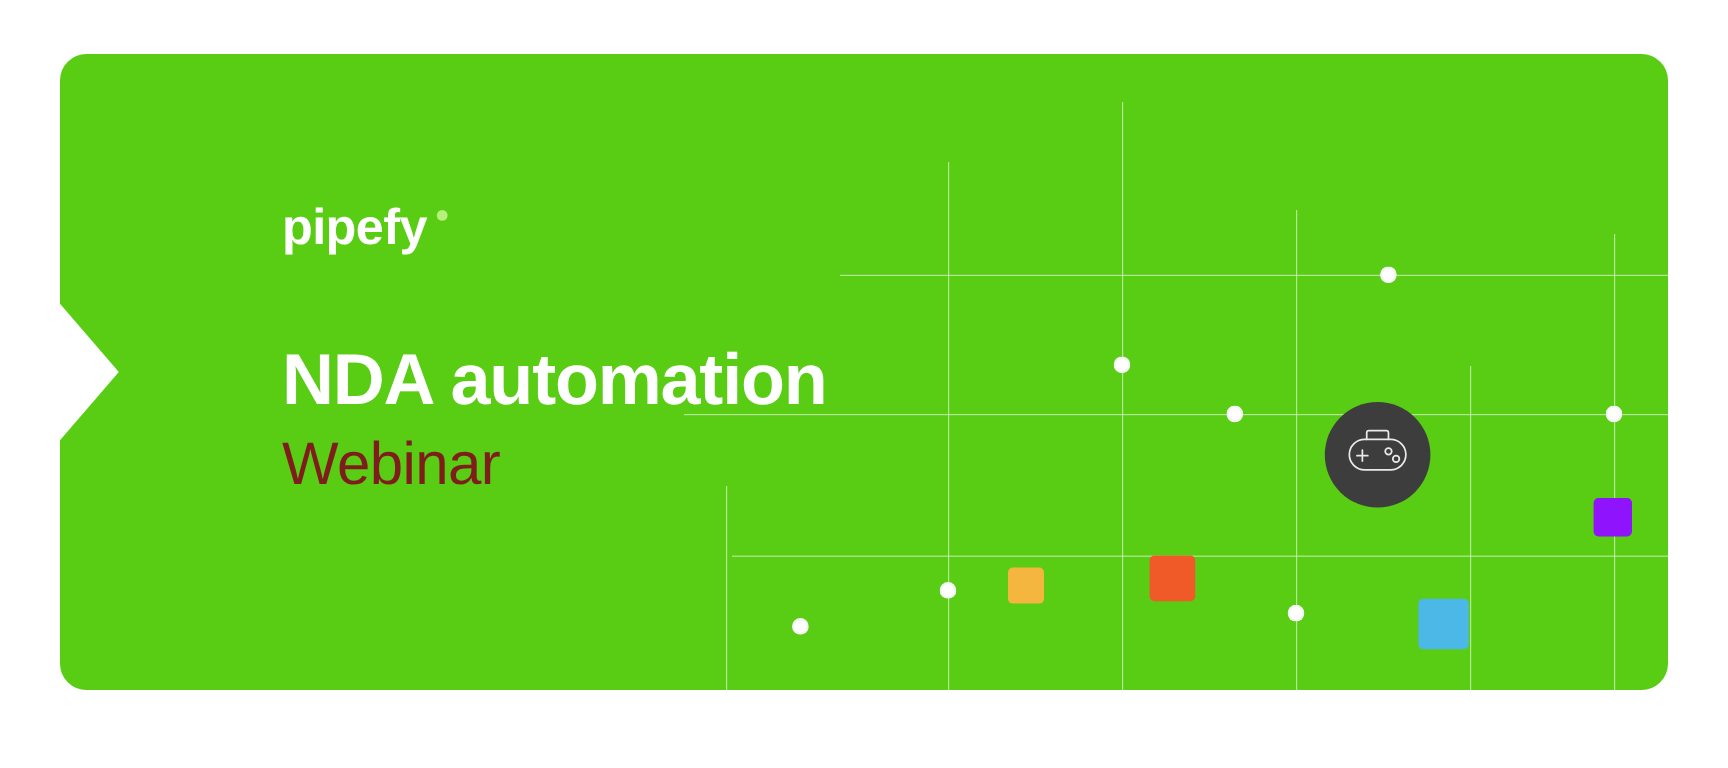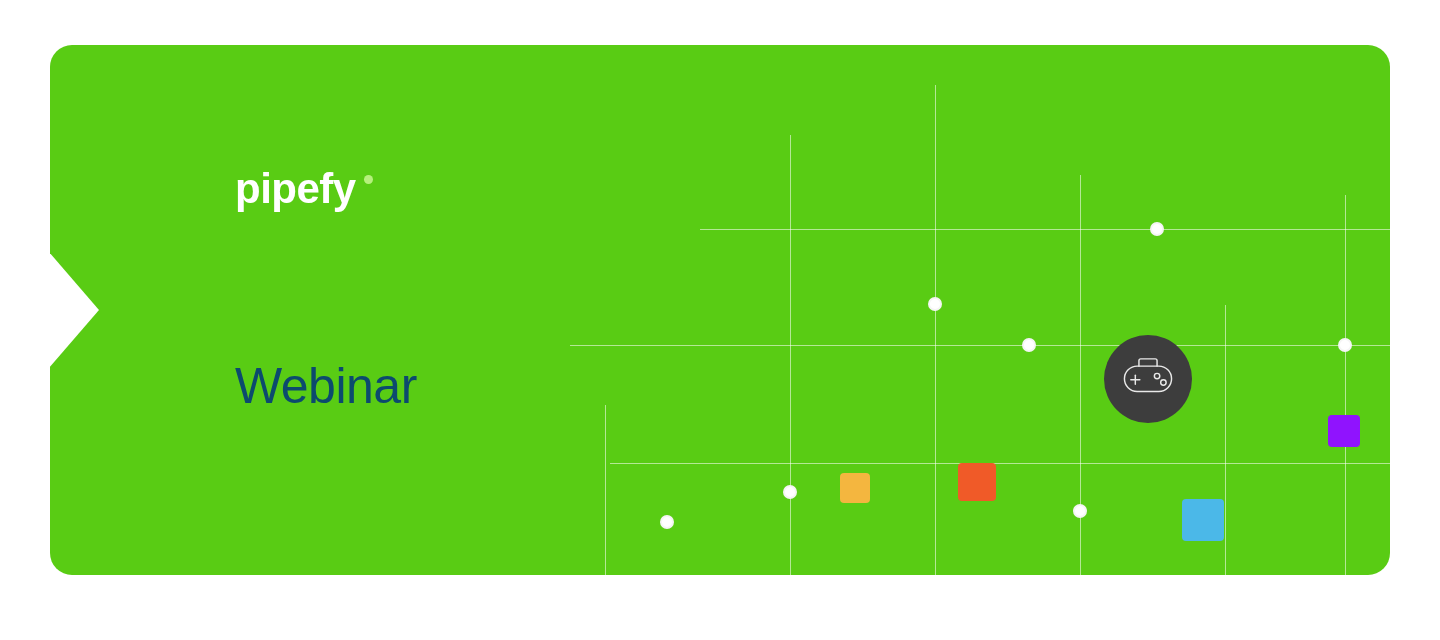--- a/index.html
+++ b/index.html
@@ -57,21 +57,21 @@
     color: #ffffff;
     font-size: 60px;
     font-weight: 700;
     letter-spacing: -1px;
     line-height: 1.05;
   }
   .subtitle {
     position: absolute;
     left: 185px;
     top: 312px;
-    color: #0c4a6e;
+    color: #7f1d1d;
     font-size: 50px;
     font-weight: 400;
     letter-spacing: -0.5px;
   }
 
   
   .gridline { position: absolute; background: rgba(255,255,255,0.55); }
   .hline { height: 1px; }
   .vline { width: 1px; }
 
@@ -109,20 +109,21 @@
 
 <div class="banner">
 
   <div class="notch"></div>
 
   <div class="logo">
     <span>pipefy</span>
     <span class="dot"></span>
   </div>
 
+  <div class="title">NDA automation</div>
   <div class="subtitle">Webinar</div>
 
   <div class="gridline hline" style="left:650px; top:184px; width:700px;"></div>
   <div class="gridline hline" style="left:520px; top:300px; width:830px;"></div>
   <div class="gridline hline" style="left:560px; top:418px; width:790px;"></div>
 
   <div class="gridline vline" style="left:555px; top:360px; height:200px;"></div>
   <div class="gridline vline" style="left:740px; top:90px;  height:470px;"></div>
   <div class="gridline vline" style="left:885px; top:40px;  height:520px;"></div>
   <div class="gridline vline" style="left:1030px; top:130px; height:430px;"></div>

